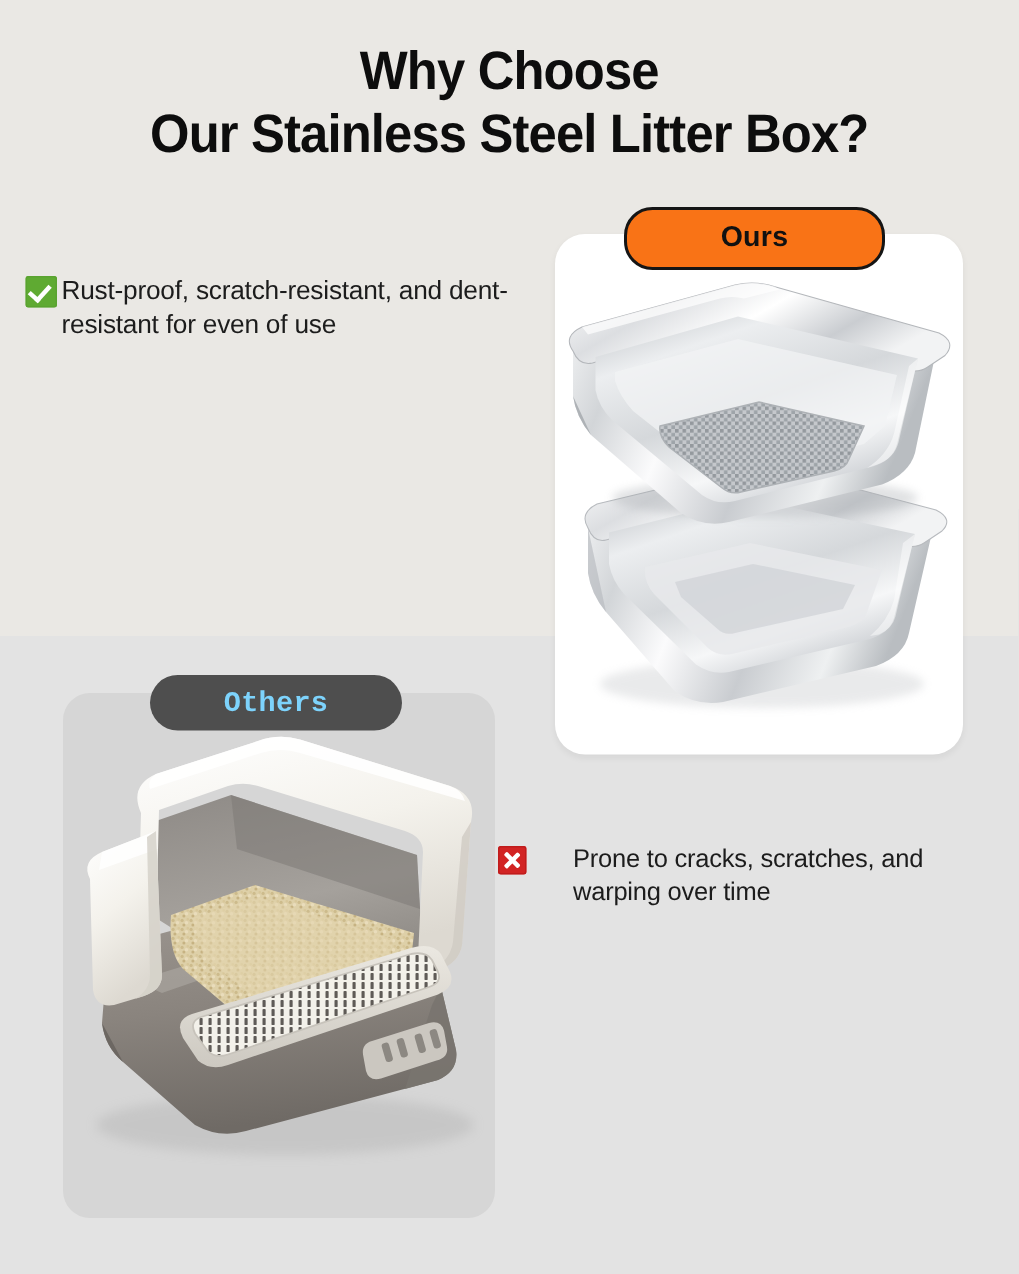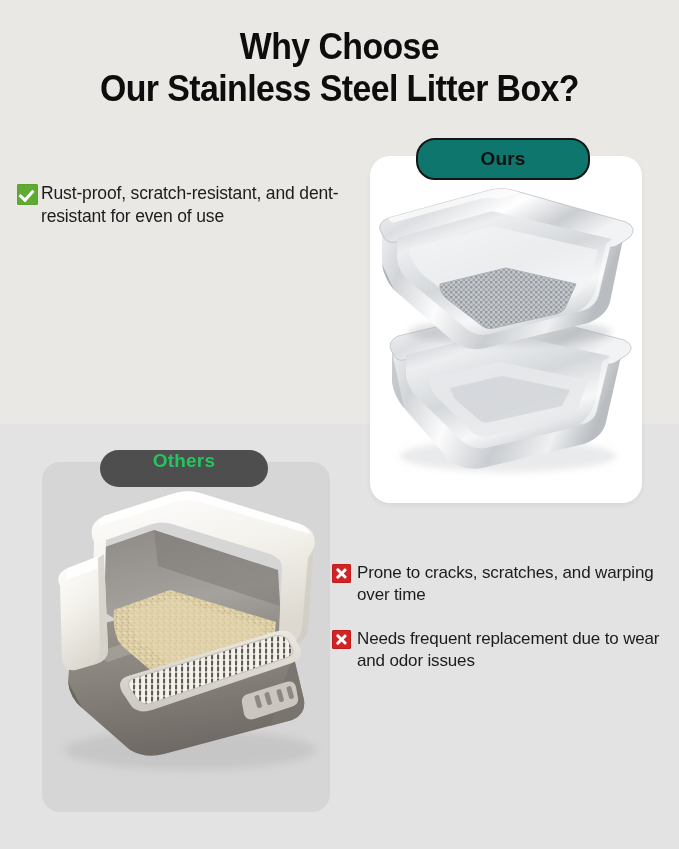--- a/index.html
+++ b/index.html
@@ -43,55 +43,56 @@
     letter-spacing:-0.15px;
   }
   
   #ours-card{
     position:absolute;left:370px;top:156px;width:272px;height:347px;
     background:#fff;border-radius:20px;
     box-shadow:0 2px 5px rgba(0,0,0,0.06);
   }
   #ours-pill{
     position:absolute;left:416px;top:138px;width:170px;height:38px;
-    background:#0f766e;border:2.5px solid #151515;border-radius:19px;
+    background:#f97316;border:2.5px solid #151515;border-radius:19px;
     display:flex;align-items:center;justify-content:center;
     font-weight:bold;font-size:19px;color:#111;letter-spacing:0.2px;
     z-index:5;
   }
   
   #others-card{
     position:absolute;left:42px;top:462px;width:288px;height:350px;
     background:#d6d6d6;border-radius:18px;
   }
   #others-pill{
     position:absolute;left:100px;top:450px;width:168px;height:37px;
     background:#4e4e4e;border-radius:18.5px;
-    display:flex;align-items:flex-start;justify-content:center;
-    font-weight:bold;font-size:19px;color:#22c55e;letter-spacing:0.2px;
+    display:flex;align-items:center;justify-content:center;
+    font-weight:bold;font-size:19px;color:#7dd3fc;letter-spacing:0.2px;
     z-index:5;
+    font-family:Liberation Mono, monospace;
   }
   
   #cons{
     position:absolute;left:332px;top:562px;width:340px;
   }
   .con-row{display:flex;align-items:flex-start;margin-bottom:22px;}
   .xmk{
     flex:0 0 auto;width:19px;height:19px;margin-top:2px;margin-right:6px;
     background:#d22424;border-radius:2px;position:relative;
     box-shadow:inset 0 0 0 1px #c01c1c;
   }
   .xmk::before,.xmk::after{
     content:"";position:absolute;left:8px;top:3px;
     width:2.6px;height:13px;background:#fff;border-radius:1px;
   }
   .xmk::before{transform:rotate(45deg);}
   .xmk::after{transform:rotate(-45deg);}
   .con-txt{
-    font-size:17px;line-height:22px;color:#1c1c1c;letter-spacing:-0.15px;
+    font-size:17px;line-height:22px;color:#1c1c1c;letter-spacing:-0.15px;margin-left:25px;
   }
   svg{display:block;}
 </style>
 </head>
 <body>
 
 <div id="bg-lower"></div>
 
 <div id="title">
   <span>Why Choose</span>
@@ -275,17 +276,13 @@
 
 <div id="others-pill">
   <span>Others</span>
 </div>
 
 <div id="cons">
   <div class="con-row">
     <span class="xmk"></span>
     <span class="con-txt">Prone to cracks, scratches, and warping over time</span>
   </div>
-  <div class="con-row">
-    <span class="xmk"></span>
-    <span class="con-txt">Needs frequent replacement due to wear and odor issues</span>
-  </div>
 </div>
 
 </body></html>

